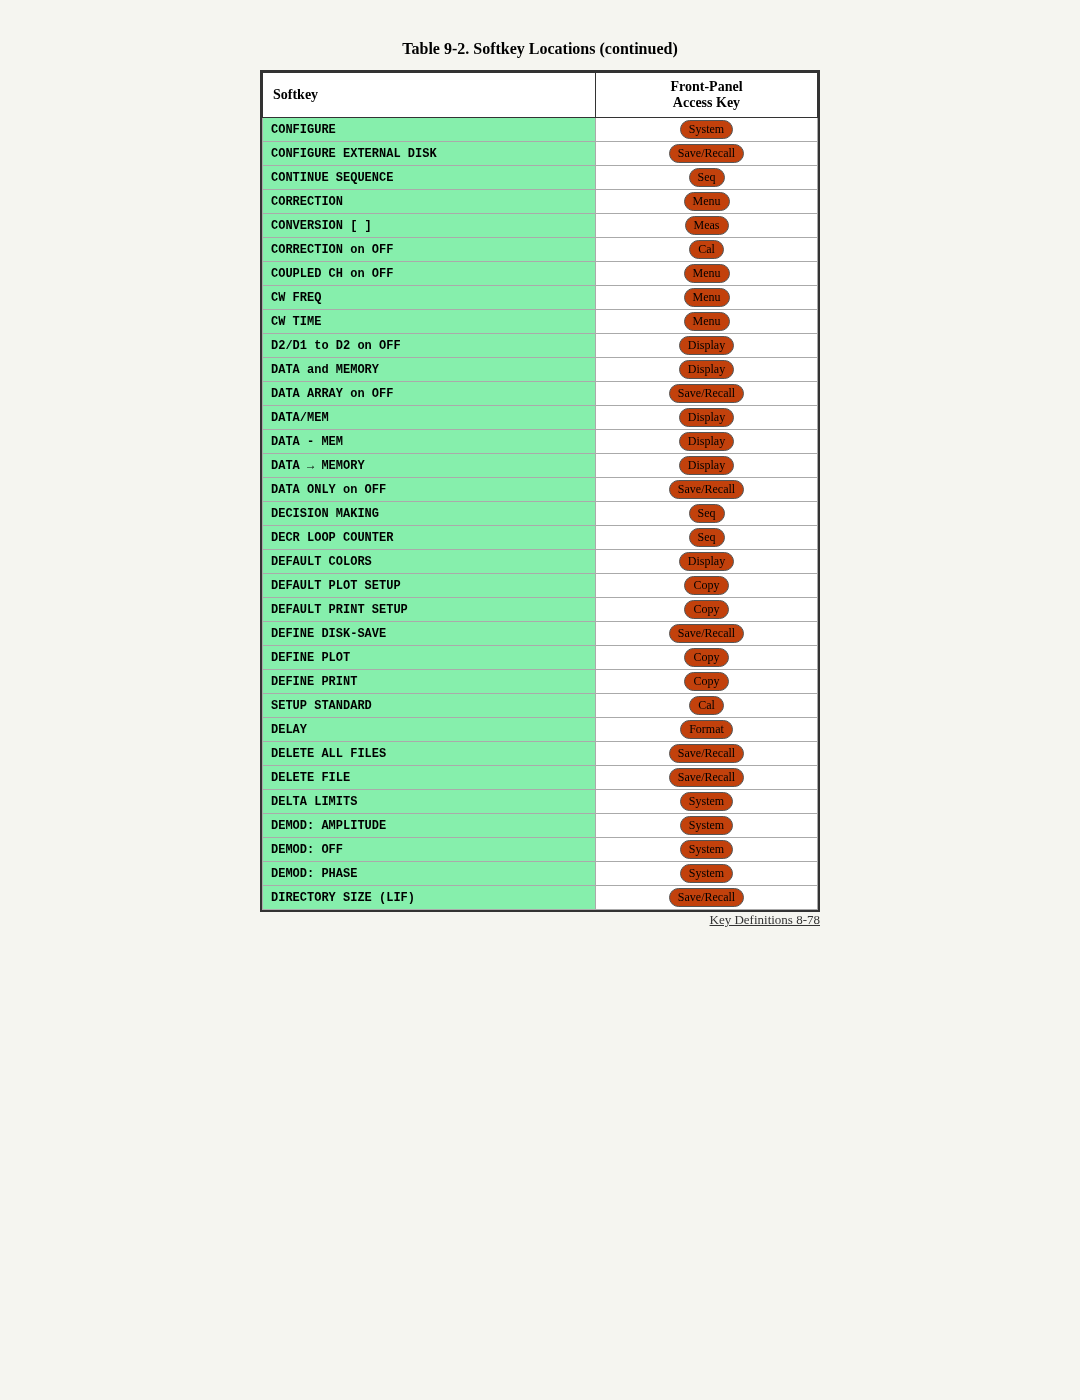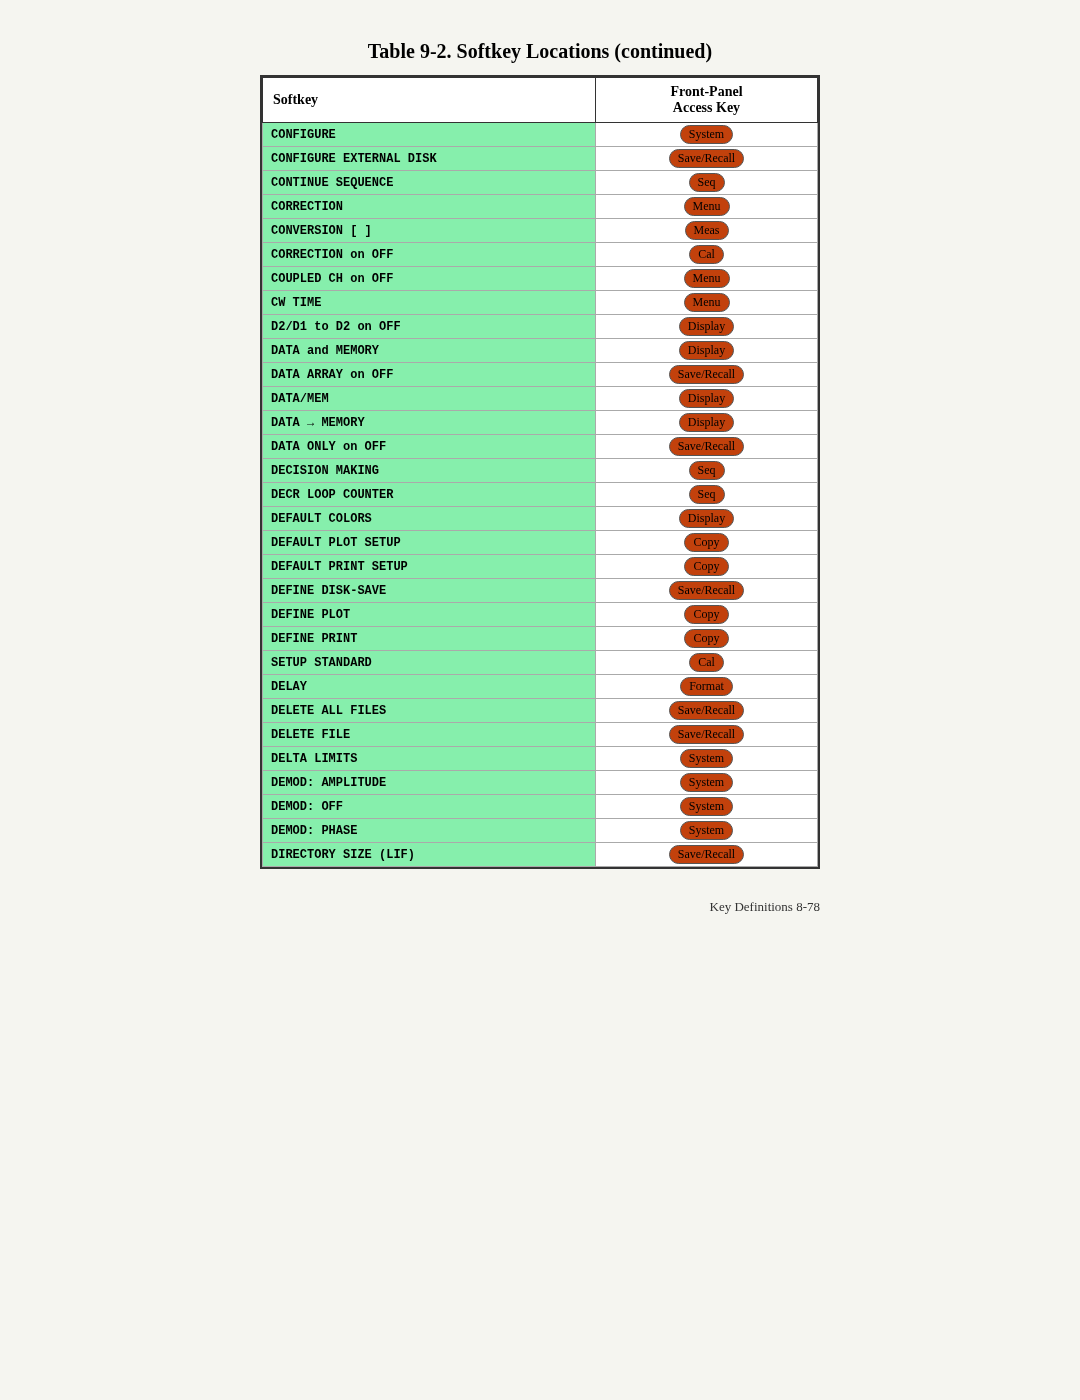--- a/index.html
+++ b/index.html
@@ -8,21 +8,21 @@
       font-family: serif;
       width: 1080px;
       min-height: 1400px;
       display: flex;
       flex-direction: column;
       align-items: center;
       padding: 40px 20px;
     }
     .page-title {
       font-family: serif;
-      font-size: 20px;
+      font-size: 16px;
       font-weight: bold;
       text-align: center;
       margin-bottom: 12px;
     }
     .table-container {
       width: 560px;
       border: 2px solid #333;
       border-collapse: collapse;
     }
     table {
@@ -67,26 +67,26 @@
       display: inline-block;
       border: 1.5px solid #555;
       border-radius: 12px;
       padding: 1px 8px;
       font-family: serif;
       font-size: 12px;
       background: #c2410c;
       white-space: nowrap;
     }
     .footer-text {
-      margin-top: 30px;
       font-family: serif;
       font-size: 13px;
       text-align: right;
       width: 560px;
       color: #333;
+      text-decoration: underline;
     }
   </style>
 </head>
 <body>
 
 <div class="page-title">Table 9-2. Softkey Locations (continued)</div>
 
 <div class="table-container">
   <table>
     <thead>
@@ -119,37 +119,45 @@
         </tr>
         <tr>
           <td>CORRECTION on OFF</td>
           <td><span class="key-btn">Cal</span></td>
         </tr>
         <tr>
           <td>COUPLED CH on OFF</td>
           <td><span class="key-btn">Menu</span></td>
         </tr>
         <tr>
+          <td>CW FREQ</td>
+          <td><span class="key-btn">Menu</span></td>
+        </tr>
+        <tr>
           <td>CW TIME</td>
           <td><span class="key-btn">Menu</span></td>
         </tr>
         <tr>
           <td>D2/D1 to D2 on OFF</td>
           <td><span class="key-btn">Display</span></td>
         </tr>
         <tr>
           <td>DATA and MEMORY</td>
           <td><span class="key-btn">Display</span></td>
         </tr>
         <tr>
           <td>DATA ARRAY on OFF</td>
           <td><span class="key-btn">Save/Recall</span></td>
         </tr>
         <tr>
           <td>DATA/MEM</td>
+          <td><span class="key-btn">Display</span></td>
+        </tr>
+        <tr>
+          <td>DATA - MEM</td>
           <td><span class="key-btn">Display</span></td>
         </tr>
         <tr>
           <td>DATA → MEMORY</td>
           <td><span class="key-btn">Display</span></td>
         </tr>
         <tr>
           <td>DATA ONLY on OFF</td>
           <td><span class="key-btn">Save/Recall</span></td>
         </tr>

